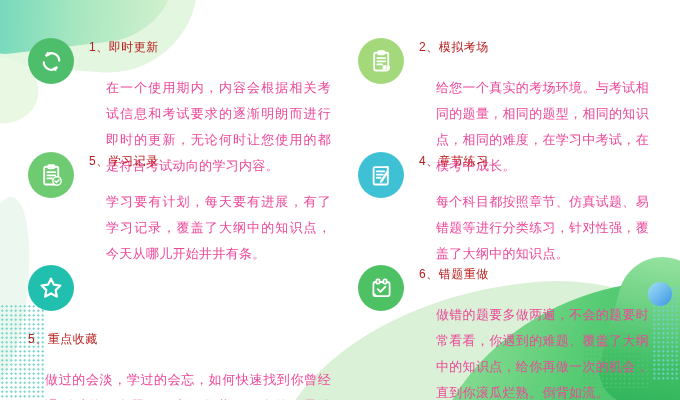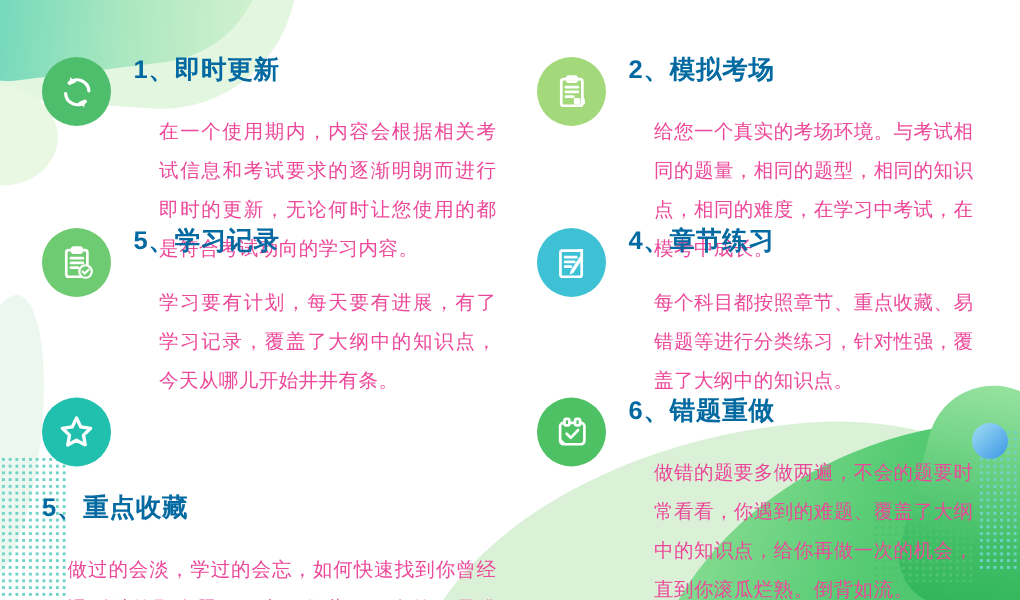--- a/index.html
+++ b/index.html
@@ -34,21 +34,21 @@
   .f6{left:358px;top:261px;width:308px;}
   .icon-circle{
     flex:0 0 46px;width:46px;height:46px;border-radius:50%;
     display:flex;align-items:center;justify-content:center;
     margin-top:4px;
   }
   .icon-circle svg{display:block;}
   .f-text{flex:1;min-width:0;}
   .f-title{
     margin:2px 0 6px 0;
-    font-size:17px;font-weight:bold;color:#0369a1;
+    font-size:12px;font-weight:normal;color:#b91c1c;
     letter-spacing:.5px;line-height:22px;
   }
   .f-desc{
     margin:17px;font-size:13px;color:#ec4899;
     line-height:26px;letter-spacing:.3px;text-align:justify;
   }
 </style>
 </head>
 <body>
 
@@ -131,21 +131,21 @@
           <path d="M7.8 8.4 h6.6"></path>
             <path d="M7.8 11.2 h5.4"></path>
             <path d="M7.8 14 h3.4"></path>
         </g>
         <path d="M16.9 7.4 L11.1 16.3 l-0.6 2.5 2.2-1.1 L18.5 8.8 Z" fill="#fff"></path>
         <path d="M14.9 3.6 h3.5 v3.5 Z" fill="#fff"></path>
       </svg>
     </div>
     <div class="f-text">
       <h3 class="f-title">4、章节练习</h3>
-      <p class="f-desc">每个科目都按照章节、重点收藏、易错题等进行分类练习，针对性强，覆盖了大纲中的知识点。</p>
+      <p class="f-desc">每个科目都按照章节、仿真试题、易错题等进行分类练习，针对性强，覆盖了大纲中的知识点。</p>
     </div>
   </div>
 
   <div class="feature f5">
     <div class="icon-circle" style="background: rgb(33, 191, 173); --c: #21BFAD;">
       <svg width="28" height="28" viewBox="0 0 24 24">
         <path d="M12 4 L14.47 9.1 L20.08 9.87 L15.99 13.8 L17 19.38 L12 16.7 L7 19.38 L8.01 13.8 L3.92 9.87 L9.53 9.1 Z" fill="none" stroke="#fff" stroke-width="1.9" stroke-linejoin="round"></path>
       </svg>
     </div>
     <div class="f-text">

